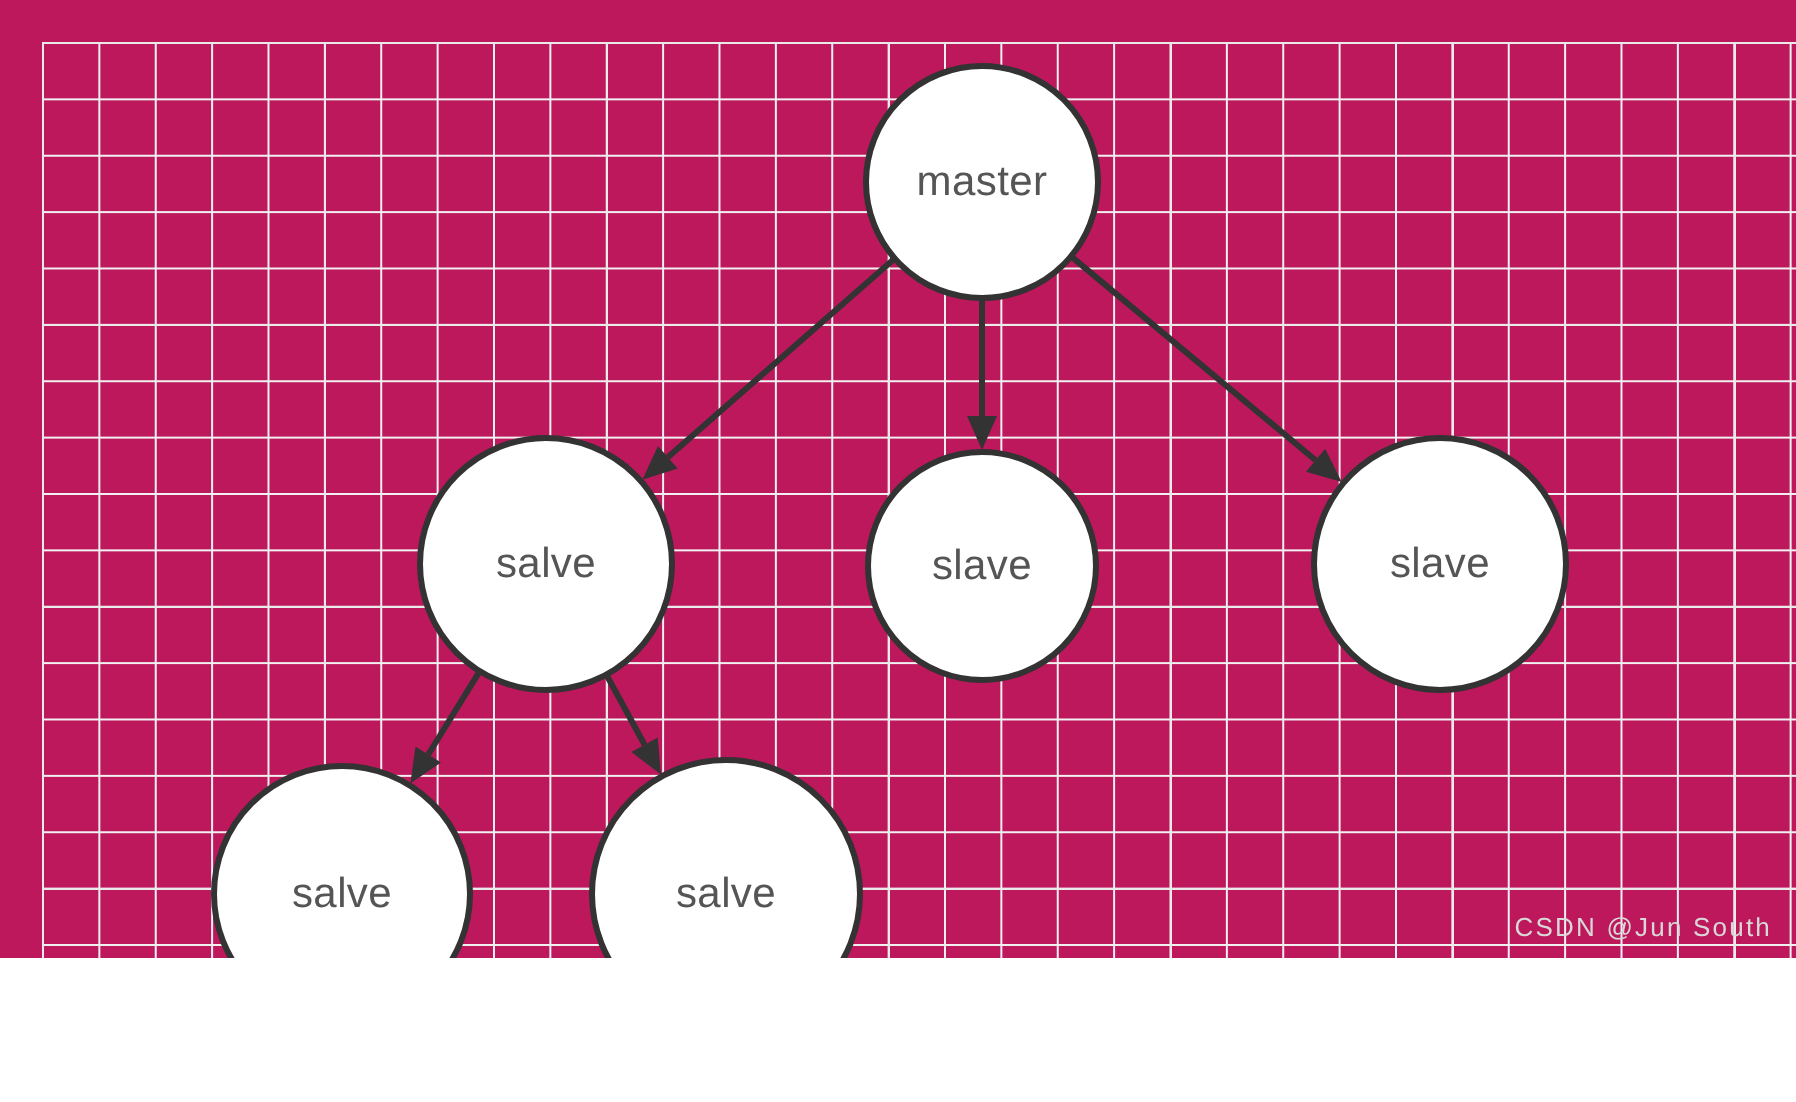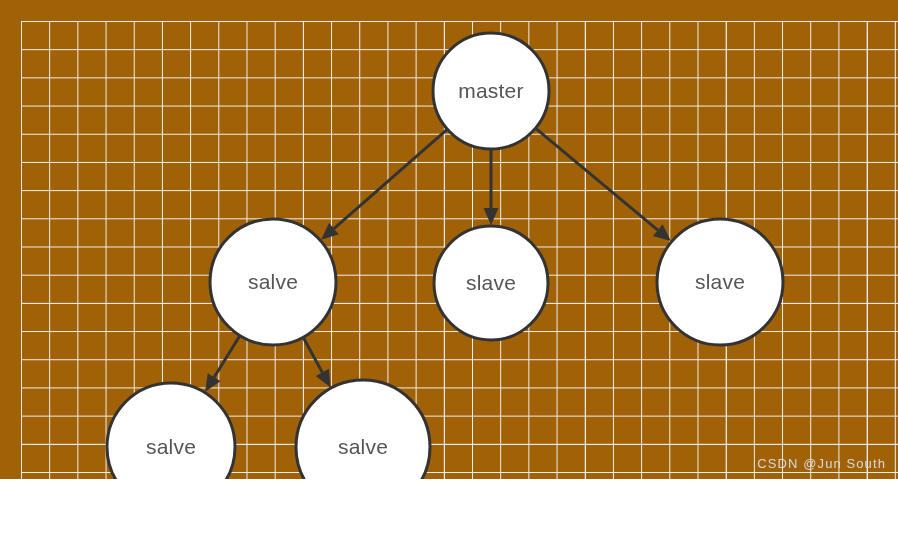--- a/index.html
+++ b/index.html
@@ -8,21 +8,21 @@
     padding: 0;
     background: #ffffff;
   }
   body {
     font-family: "Liberation Sans", sans-serif;
   }
   #canvas-root {
     position: relative;
     width: 898px;
     height: 479px;
-    background: #a16207;
+    background: #be185d;
     overflow: hidden;
   }
   
   #grid-bg {
     position: absolute;
     left: 21px;
     top: 21px;
     right: 0;
     bottom: 0;
     background-image:

